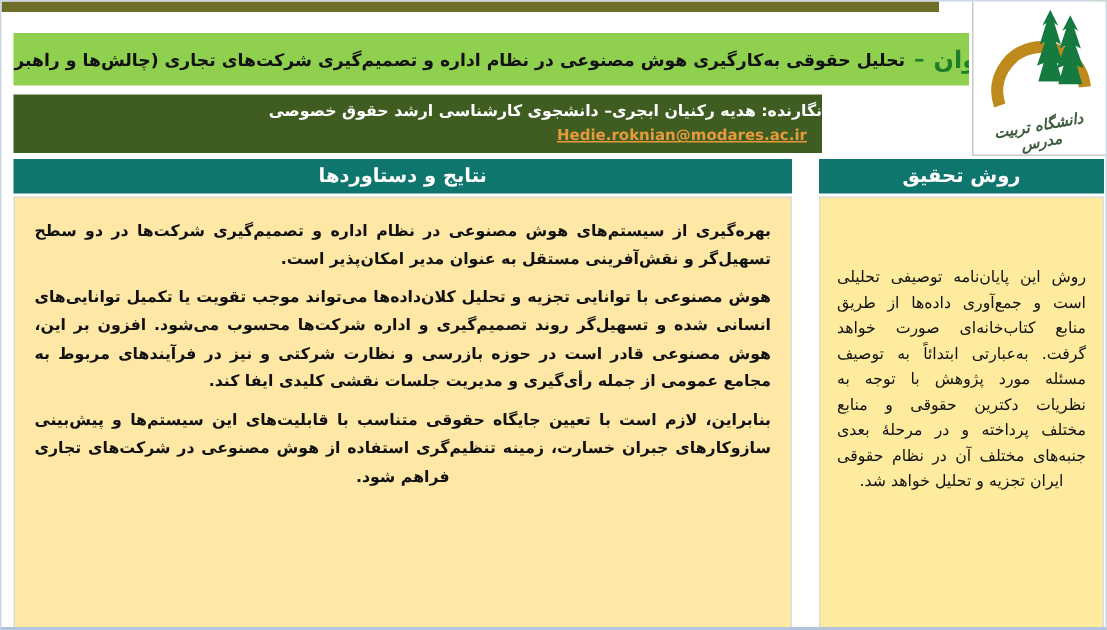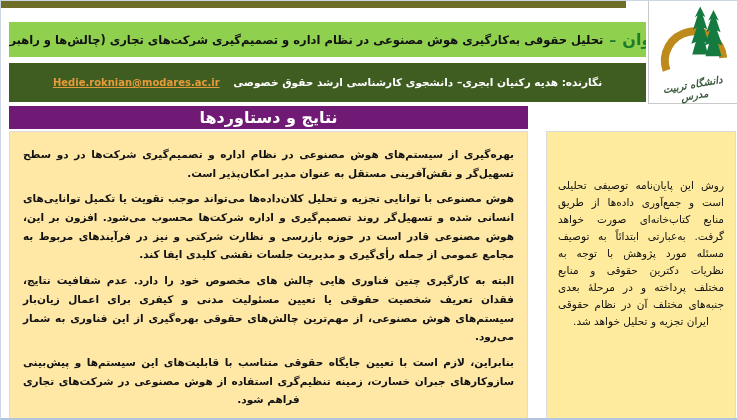--- a/index.html
+++ b/index.html
@@ -13,40 +13,40 @@
 
   .title-bar{
     position:absolute;left:8px;top:21px;width:637px;height:35px;background:#8FD04F;
     display:flex;align-items:center;justify-content:center;direction:rtl;white-space:nowrap;overflow:hidden;
   }
   .title-keyword{color:#1D7D28;font-weight:bold;font-size:16px;margin-left:6px;}
   .title-sep{color:#1D7D28;font-weight:bold;font-size:14px;margin-left:6px;}
   .title-text{color:#111111;font-weight:bold;font-size:11.5px;}
 
   .author-bar{
-    position:absolute;left:8px;top:62px;width:637px;height:39px;background:#3F5D21;
+    position:absolute;left:8px;top:62px;width:539px;height:39px;background:#3F5D21;
     display:flex;flex-direction:column;align-items:center;justify-content:center;gap:3px;
   }
   .author-line{direction:rtl;color:#ffffff;font-size:10.5px;font-weight:bold;line-height:16px;}
   .email-link{color:#E59A3C;text-decoration:underline;font-size:10px;margin-right:10px;direction:ltr;unicode-bidi:embed;cursor:pointer;}
 
   .logo-box{
     position:absolute;left:647px;top:0;width:90px;height:103px;background:#ffffff;
     border-left:1px solid #c9c9c9;border-bottom:1px solid #c9c9c9;box-sizing:border-box;
   }
   .logo-svg{position:absolute;left:5px;top:2px;}
   .logo-script{
     position:absolute;left:0;bottom:2px;width:100%;text-align:center;
     color:#3D5C3F;font-size:10px;font-weight:bold;font-style:italic;
     transform:rotate(-10deg);transform-origin:center;direction:rtl;
   }
 
   .section-header{
-    position:absolute;top:105px;height:23px;background:#701a75;color:#ffffff;
-    font-weight:bold;font-size:16px;display:flex;align-items:center;justify-content:center;direction:rtl;
+    position:absolute;top:105px;height:23px;background:#0f766e;color:#ffffff;
+    font-weight:bold;font-size:13px;display:flex;align-items:center;justify-content:center;direction:rtl;
   }
   .results-header{left:8px;width:519px;}
   .method-header{left:545px;width:190px;}
 
   .panel{
     position:absolute;top:130px;height:330px;box-sizing:border-box;overflow:hidden;direction:rtl;
   }
   .results-panel{
     left:8px;width:519px;background:#FFE8A5;border:1px solid #dcdcdc;
     padding:6px 13px 6px 13px;
@@ -89,25 +89,25 @@
   </div>
 
   <div class="author-bar">
     <div class="author-line">
       <span>نگارنده: هدیه رکنیان ابجری– دانشجوی کارشناسی ارشد حقوق خصوصی</span>
       <a class="email-link">Hedie.roknian@modares.ac.ir</a>
     </div>
   </div>
 
   <div class="section-header results-header">نتایج و دستاوردها</div>
+  <div class="section-header method-header">روش تحقیق</div>
 
   <div class="panel results-panel">
     <p>بهره‌گیری از سیستم‌های هوش مصنوعی در نظام اداره و تصمیم‌گیری شرکت‌ها در دو سطح تسهیل‌گر و نقش‌آفرینی مستقل به عنوان مدیر امکان‌پذیر است.</p>
     <p>هوش مصنوعی با توانایی تجزیه و تحلیل کلان‌داده‌ها می‌تواند موجب تقویت یا تکمیل توانایی‌های انسانی شده و تسهیل‌گر روند تصمیم‌گیری و اداره شرکت‌ها محسوب می‌شود. افزون بر این، هوش مصنوعی قادر است در حوزه بازرسی و نظارت شرکتی و نیز در فرآیندهای مربوط به مجامع عمومی از جمله رأی‌گیری و مدیریت جلسات نقشی کلیدی ایفا کند.</p>
-    <p>البته به کارگیری چنین فناوری هایی چالش های مخصوص خود را دارد. عدم شفافیت نتایج، فقدان تعریف شخصیت حقوقی یا تعیین مسئولیت مدنی و کیفری برای اعمال زیان‌بار سیستم‌های هوش مصنوعی، از مهم‌ترین چالش‌های حقوقی بهره‌گیری از این فناوری به شمار می‌رود.</p>
     <p class="center-last">بنابراین، لازم است با تعیین جایگاه حقوقی متناسب با قابلیت‌های این سیستم‌ها و پیش‌بینی سازوکارهای جبران خسارت، زمینه تنظیم‌گری استفاده از هوش مصنوعی در شرکت‌های تجاری فراهم شود.</p>
   </div>
 
   <div class="panel method-panel">
     <p>روش این پایان‌نامه توصیفی تحلیلی است و جمع‌آوری داده‌ها از طریق منابع کتاب‌خانه‌ای صورت خواهد گرفت. به‌عبارتی ابتدائاً به توصیف مسئله مورد پژوهش با توجه به نظریات دکترین حقوقی و منابع مختلف پرداخته و در مرحلهٔ بعدی جنبه‌های مختلف آن در نظام حقوقی ایران تجزیه و تحلیل خواهد شد.</p>
   </div>
 
 </div>
 
 </body></html>

